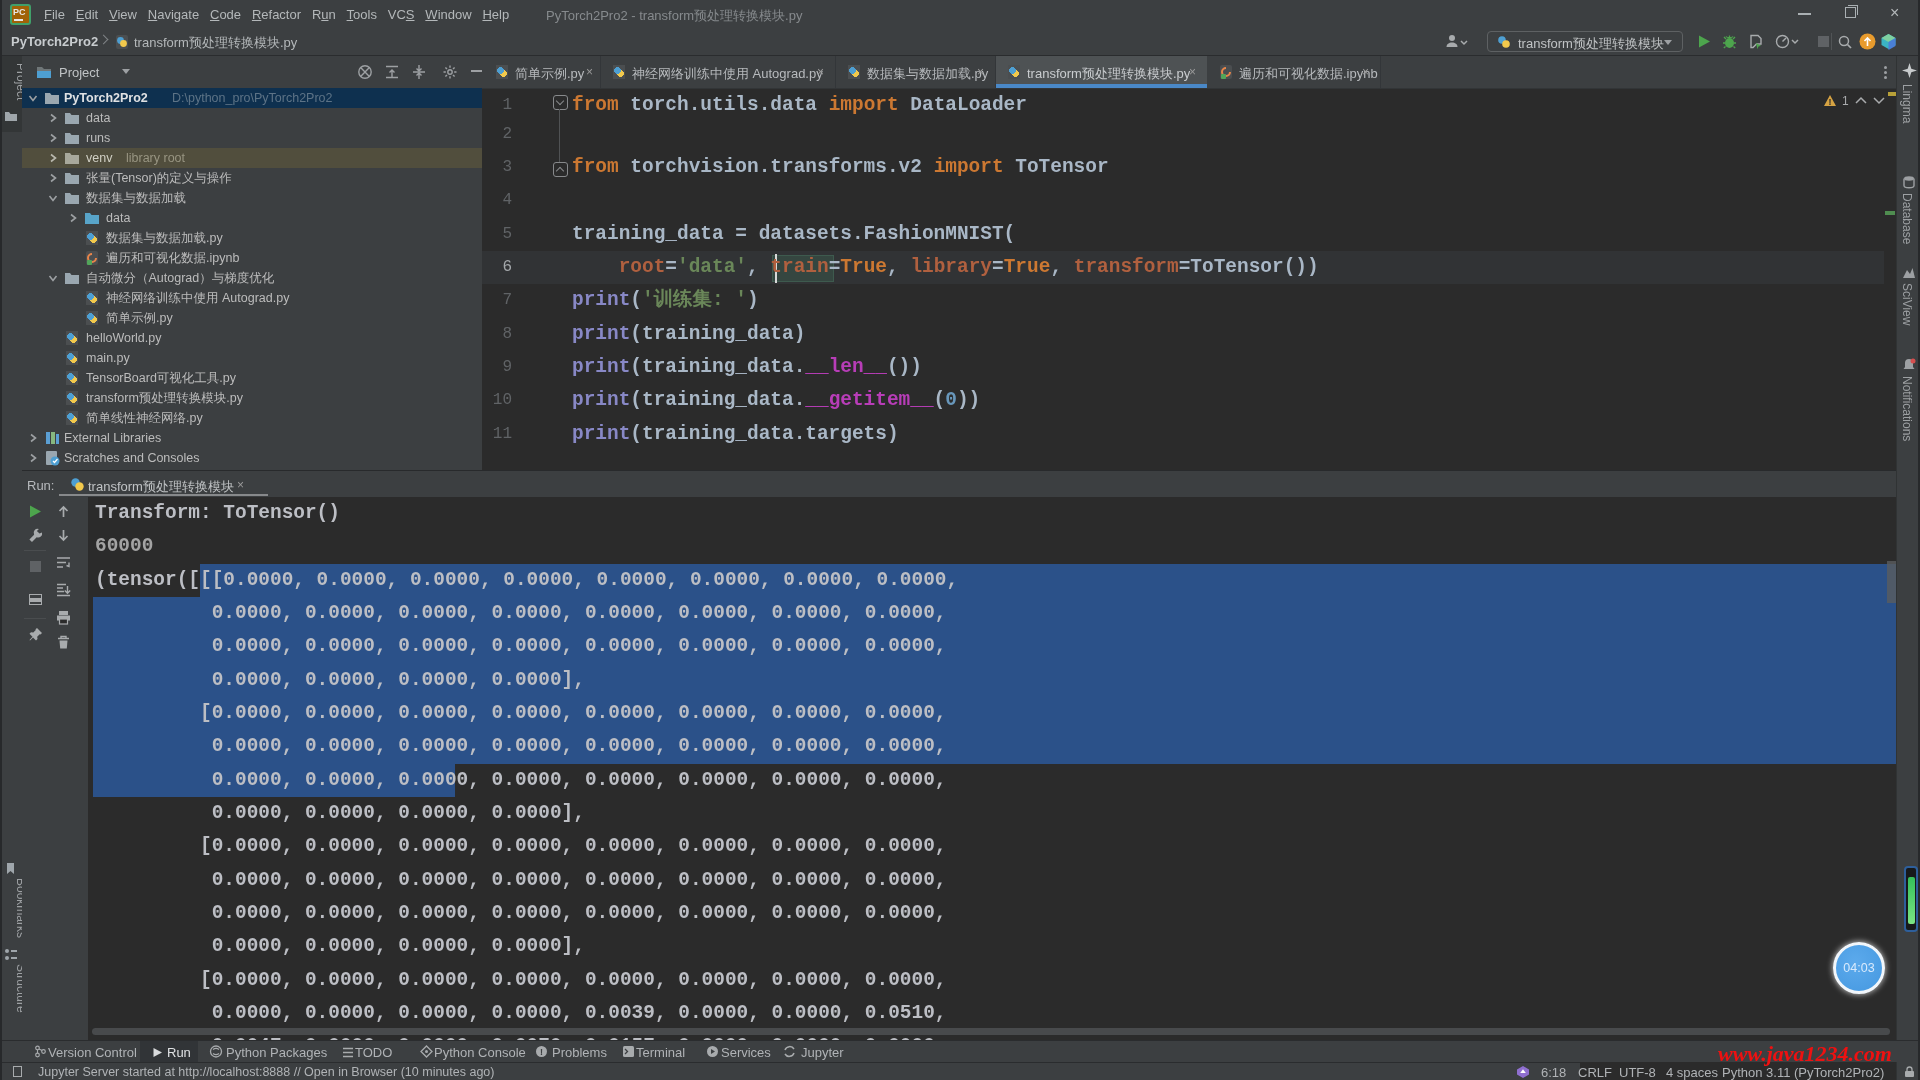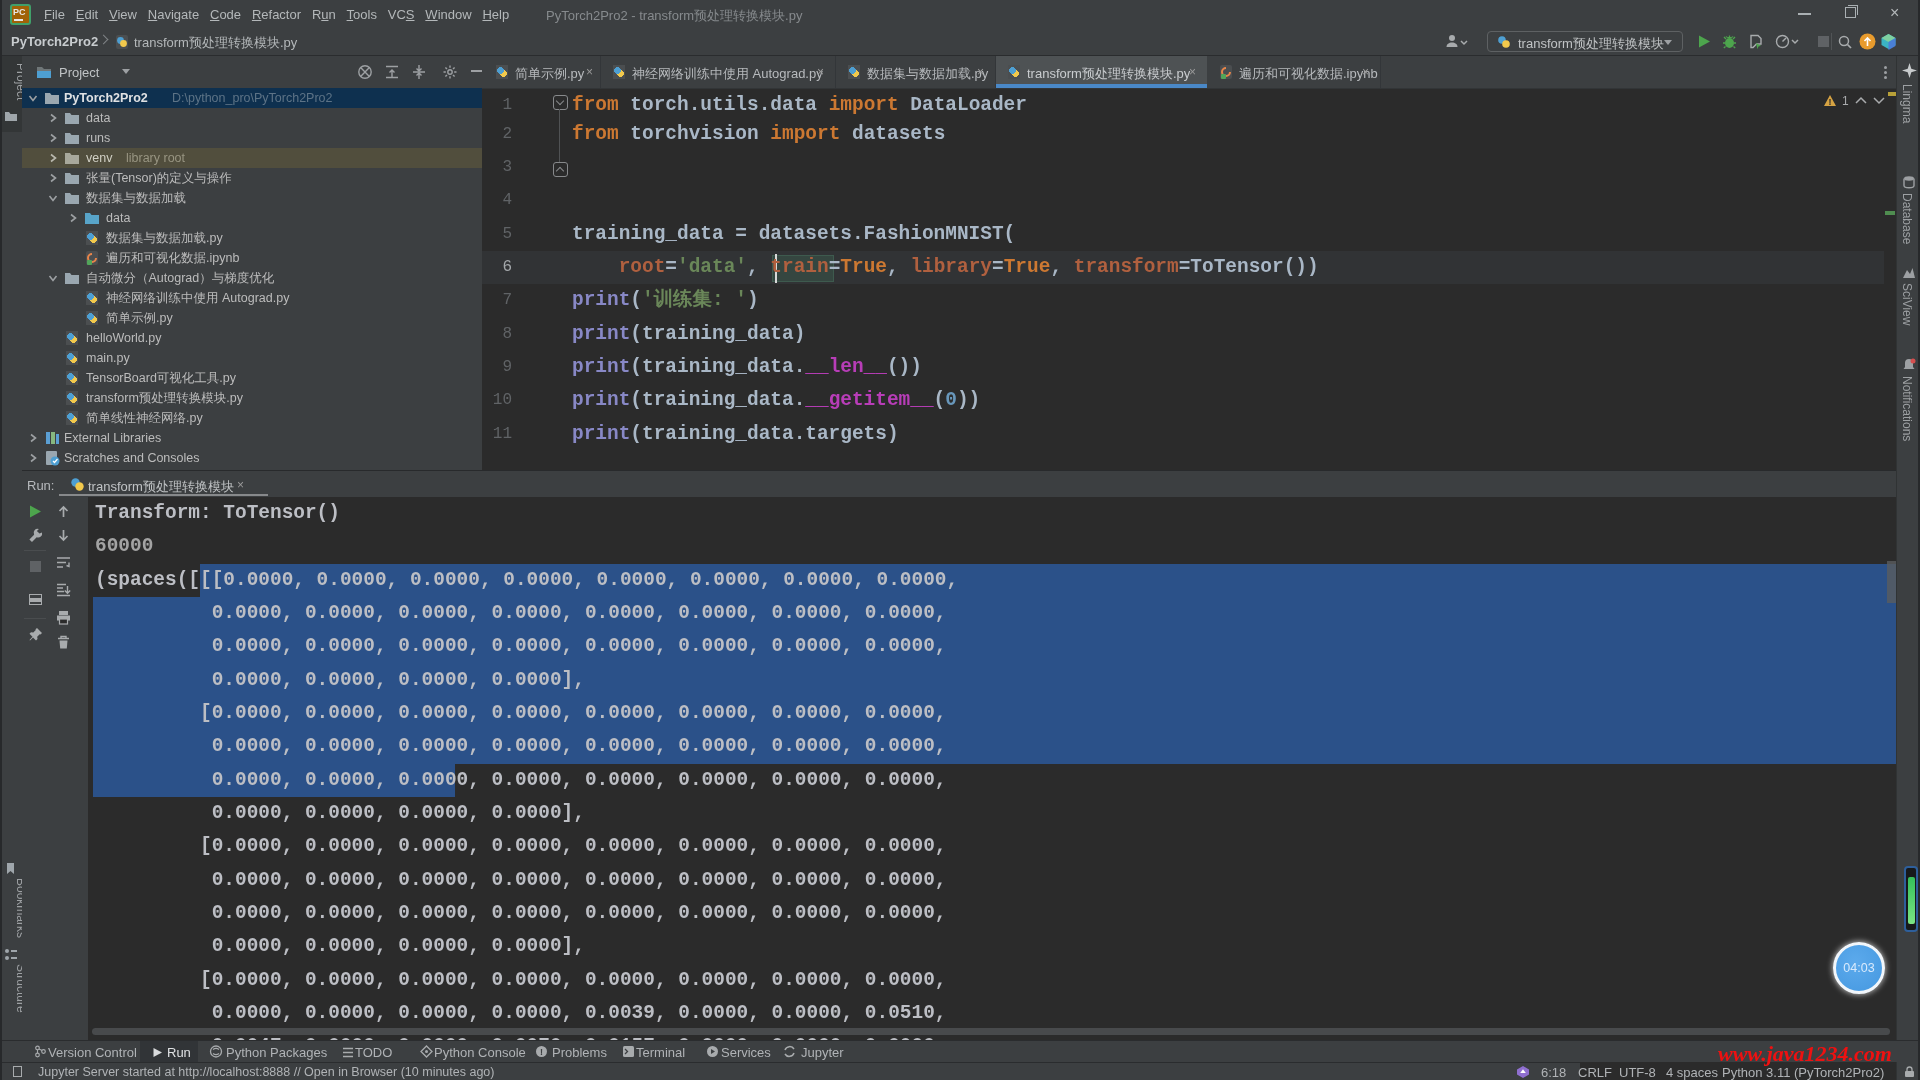--- a/index.html
+++ b/index.html
@@ -380,21 +380,21 @@
     <div class="lnum" style="left:0;top:295.47px;">10</div>
     <div class="lnum" style="left:0;top:328.8px;">11</div>
 
     <div class="abs" style="left:71px;top:6px;width:13px;height:13px;border:1px solid #87898b;border-radius:3px;background:#2b2b2b;"></div>
     <div class="abs" style="left:74.5px;top:9px;width:5px;height:5px;border-left:1.4px solid #87898b;border-bottom:1.4px solid #87898b;transform:rotate(-45deg);"></div>
     <div class="abs" style="left:77px;top:20px;width:1px;height:53px;background:#505254;"></div>
     <div class="abs" style="left:71px;top:73px;width:13px;height:13px;border:1px solid #87898b;border-radius:3px;background:#2b2b2b;"></div>
     <div class="abs" style="left:74.5px;top:78.5px;width:5px;height:5px;border-left:1.4px solid #87898b;border-top:1.4px solid #87898b;transform:rotate(45deg);"></div>
 
     <div class="mono abs" style="left:90px;top:0;"><span class="k">from</span> torch.utils.data <span class="k">import</span> DataLoader</div>
-    <div class="mono abs" style="left:90px;top:28.83px;"><span class="k">from</span> torchvision <span class="k">import</span> datasets</div>
+    <div class="mono abs" style="left:90px;top:62.16px;"><span class="k">from</span> torchvision.transforms.v2 <span class="k">import</span> ToTensor</div>
     <div class="mono abs" style="left:90px;top:128.82px;">training_data = datasets.FashionMNIST(</div>
     <div class="mono abs" style="left:90px;top:162.15px;">    <span class="kw">root</span>=<span class="s">'data'</span>, <span class="kw">train</span>=<span class="k">True</span>, <span class="kw">library</span>=<span class="k">True</span>, <span class="kw">transform</span>=ToTensor())</div>
     <div class="mono abs" style="left:90px;top:195.48px;"><span class="nb">print</span>(<span class="s">'训练集: '</span>)</div>
     <div class="mono abs" style="left:90px;top:228.81px;"><span class="nb">print</span>(training_data)</div>
     <div class="mono abs" style="left:90px;top:262.14px;"><span class="nb">print</span>(training_data.<span class="mg">__len__</span>())</div>
     <div class="mono abs" style="left:90px;top:295.47px;"><span class="nb">print</span>(training_data.<span class="mg">__getitem__</span>(<span class="nm">0</span>))</div>
     <div class="mono abs" style="left:90px;top:328.8px;"><span class="nb">print</span>(training_data.targets)</div>
 
     <div class="abs" style="left:1340px;top:3px;width:70px;height:18px;">
       <svg width="70" height="18">
@@ -459,21 +459,21 @@
           <path d="M3.5 5.5h8l-.7 8H4.2z" fill="#a8abad"></path>
         </svg></div>
   </div>
   <div class="abs" id="console">
 
     <div class="sel" style="left:112px;top:66.66px;width:1698px;height:33.4px;"></div>
     <div class="sel" style="left:5px;top:99.99px;width:1805px;height:166.7px;"></div>
     <div class="sel" style="left:5px;top:266.64px;width:362px;height:33.4px;"></div>
     <div class="orow mono" style="top:0;color:#bcbec4;">Transform: ToTensor()</div>
     <div class="orow mono" style="top:33.33px;color:#a3a3a3;">60000</div>
-    <div class="orow mono" style="top:66.66px;color:#bcbec4;">(spaces([[[0.0000, 0.0000, 0.0000, 0.0000, 0.0000, 0.0000, 0.0000, 0.0000,</div>
+    <div class="orow mono" style="top:66.66px;color:#bcbec4;">(tensor([[[0.0000, 0.0000, 0.0000, 0.0000, 0.0000, 0.0000, 0.0000, 0.0000,</div>
     <div class="orow mono" style="top:99.99px;color:#bcbec4;">          0.0000, 0.0000, 0.0000, 0.0000, 0.0000, 0.0000, 0.0000, 0.0000,</div>
     <div class="orow mono" style="top:133.32px;color:#bcbec4;">          0.0000, 0.0000, 0.0000, 0.0000, 0.0000, 0.0000, 0.0000, 0.0000,</div>
     <div class="orow mono" style="top:166.65px;color:#bcbec4;">          0.0000, 0.0000, 0.0000, 0.0000],</div>
     <div class="orow mono" style="top:199.98px;color:#bcbec4;">         [0.0000, 0.0000, 0.0000, 0.0000, 0.0000, 0.0000, 0.0000, 0.0000,</div>
     <div class="orow mono" style="top:233.31px;color:#bcbec4;">          0.0000, 0.0000, 0.0000, 0.0000, 0.0000, 0.0000, 0.0000, 0.0000,</div>
     <div class="orow mono" style="top:266.64px;color:#bcbec4;">          0.0000, 0.0000, 0.0000, 0.0000, 0.0000, 0.0000, 0.0000, 0.0000,</div>
     <div class="orow mono" style="top:299.97px;color:#bcbec4;">          0.0000, 0.0000, 0.0000, 0.0000],</div>
     <div class="orow mono" style="top:333.3px;color:#bcbec4;">         [0.0000, 0.0000, 0.0000, 0.0000, 0.0000, 0.0000, 0.0000, 0.0000,</div>
     <div class="orow mono" style="top:366.63px;color:#bcbec4;">          0.0000, 0.0000, 0.0000, 0.0000, 0.0000, 0.0000, 0.0000, 0.0000,</div>
     <div class="orow mono" style="top:399.96px;color:#bcbec4;">          0.0000, 0.0000, 0.0000, 0.0000, 0.0000, 0.0000, 0.0000, 0.0000,</div>

